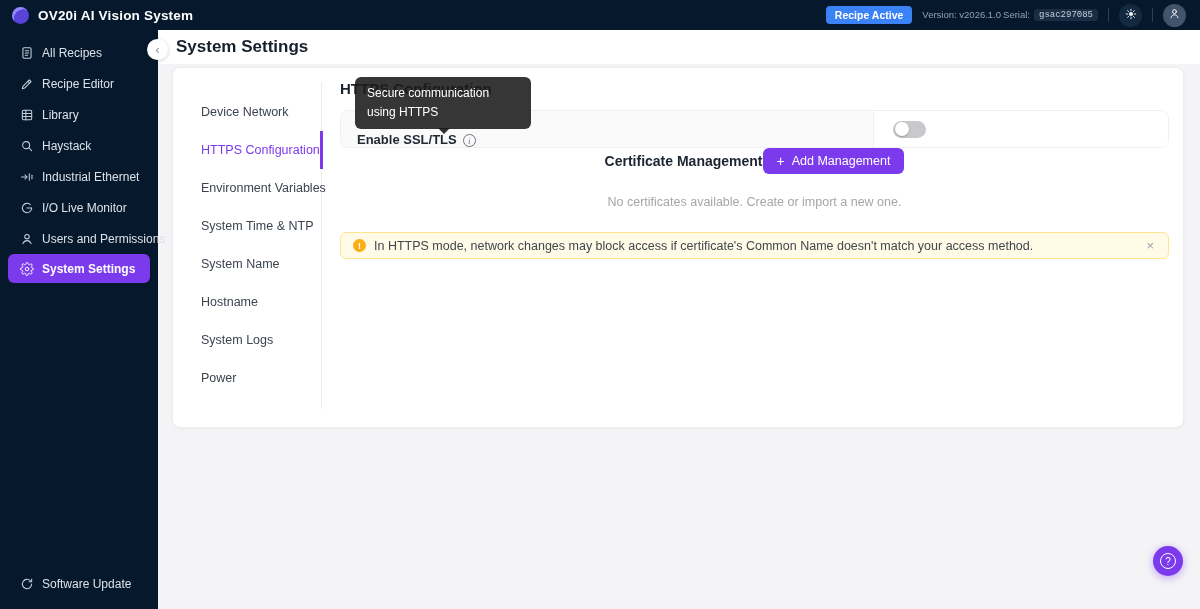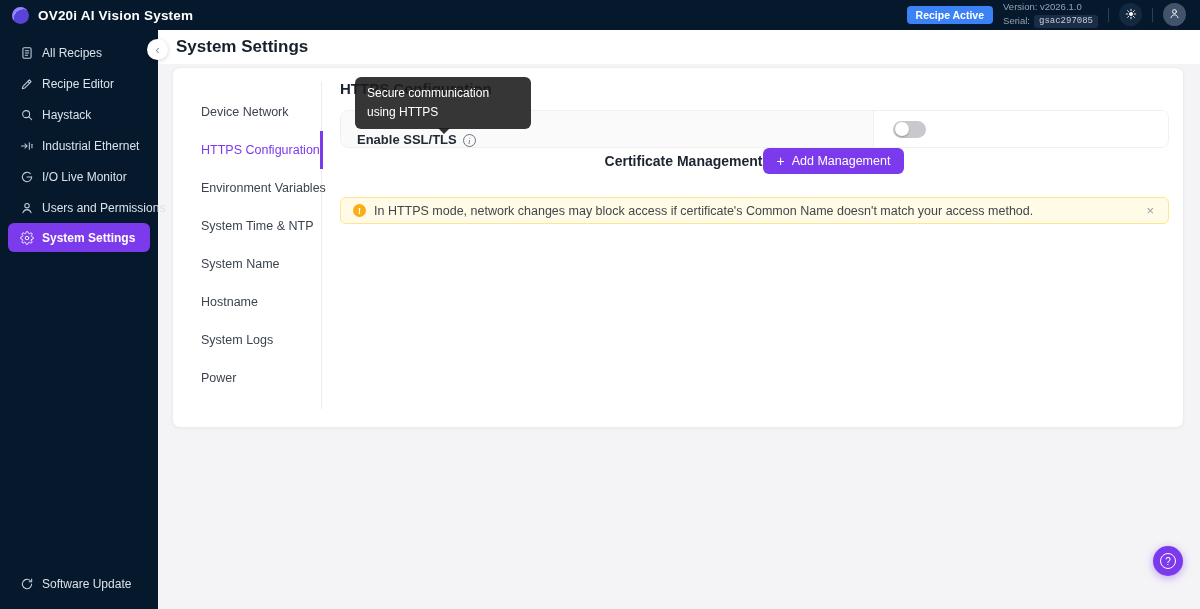--- a/index.html
+++ b/index.html
@@ -10,21 +10,21 @@
   .header { position:absolute; top:0; left:0; width:1200px; height:30px;
     background:#05182c; display:flex; align-items:center; justify-content:space-between;
     padding:0 14px 0 12px; z-index:30; }
   .header-left { display:flex; align-items:center; gap:9px; }
   .logo { width:17px; height:17px; border-radius:50%;
     background:radial-gradient(circle at 68% 72%, #5a43d8 58%, #9486ff 59%); }
   .app-title { color:#ffffff; font-size:13.5px; font-weight:bold; letter-spacing:.2px; }
   .header-right { display:flex; align-items:center; gap:10px; }
   .recipe-badge { background:#3b82f6; color:#fff; font-size:10.5px; font-weight:bold;
     padding:3px 9px; border-radius:4px; }
-  .version-block { display:flex; flex-direction:column; gap:2px; line-height:1.15; }
+  .version-block { display:flex; flex-direction:row; gap:2px; line-height:1.15;align-items:flex-end; }
   .version-text { color:#93a3b4; font-size:9.5px; }
   .serial-line { display:flex; align-items:center; gap:4px; }
   .serial-label { color:#93a3b4; font-size:9.5px; }
   .serial-value { background:#1b2d44; color:#c2cedb; font-size:9px;
     font-family:"Liberation Mono", monospace; padding:1px 5px; border-radius:3px; }
   .hdr-divider { width:1px; height:14px; background:#29405a; }
   .icon-btn { width:23px; height:23px; border-radius:50%; background:#13293f;
     display:flex; align-items:center; justify-content:center; cursor:pointer; }
   .avatar { width:23px; height:23px; border-radius:50%; background:#41546b;
     display:flex; align-items:center; justify-content:center; }
@@ -177,20 +177,31 @@
           <svg class="ic" viewBox="0 0 24 24">
             <path d="M4 20l1-4L16 5l3 3L8 19l-4 1z"></path>
             <line x1="13.5" y1="7.5" x2="16.5" y2="10.5"></line>
           </svg>
         </span>
       <span>Recipe Editor</span>
     </div>
     <div class="side-item">
       <span class="s-ico">
           <svg class="ic" viewBox="0 0 24 24">
+            <rect x="4" y="4" width="16" height="16" rx="2"></rect>
+            <line x1="4" y1="9.5" x2="20" y2="9.5"></line>
+            <line x1="4" y1="14.5" x2="20" y2="14.5"></line>
+            <line x1="10" y1="4" x2="10" y2="20"></line>
+          </svg>
+        </span>
+      <span>Library</span>
+    </div>
+    <div class="side-item">
+      <span class="s-ico">
+          <svg class="ic" viewBox="0 0 24 24">
             <circle cx="10.5" cy="10.5" r="6"></circle>
             <line x1="15" y1="15" x2="20" y2="20"></line>
           </svg>
         </span>
       <span>Haystack</span>
     </div>
     <div class="side-item">
       <span class="s-ico">
           <svg class="ic" viewBox="0 0 24 24">
             <line x1="2.5" y1="12" x2="12" y2="12"></line>
@@ -279,20 +290,21 @@
       </div>
 
       <div class="cert-header">
         <span class="cert-title">Certificate Management</span>
         <button class="add-cert-btn">
           <span class="plus-glyph">+</span>
           <span>Add Management</span>
         </button>
       </div>
 
+      <div class="empty-text">No certificates available. Create or import a new one.</div>
 
       <div class="warning-banner">
         <span class="warn-icon">!</span>
         <span class="warn-text">In HTTPS mode, network changes may block access if certificate's Common Name doesn't match your access method.</span>
         <span class="warn-close">×</span>
       </div>
     </div>
   </div>
 </div>
 

